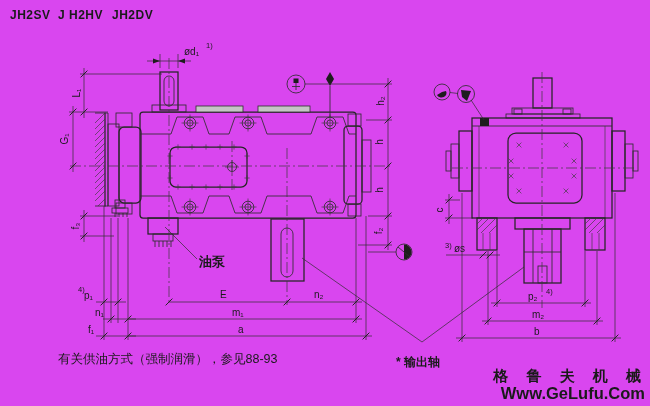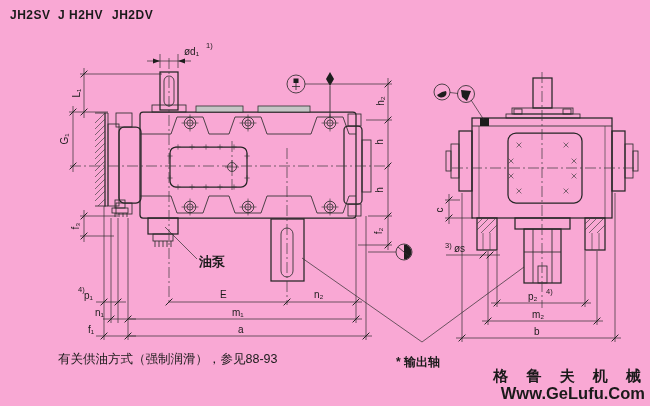--- a/index.html
+++ b/index.html
@@ -1,16 +1,16 @@
 <!DOCTYPE html>
 <html><head>
 <meta charset="utf-8">
 <style>
   html,body{margin:0;padding:0;background:#e8e8e8;}
-  #page{position:relative;width:650px;height:406px;background:#f9a8d4;overflow:hidden;
+  #page{position:relative;width:650px;height:406px;background:#d946ef;overflow:hidden;
         font-family:"Liberation Sans","DejaVu Sans",sans-serif;}
   svg{position:absolute;left:0;top:0;}
   .s1{stroke:#252525;stroke-width:1.25;fill:none;stroke-linecap:round;}
   .s2{stroke:#2e2e2e;stroke-width:0.85;fill:none;}
   .sd{stroke:#2e2e2e;stroke-width:0.7;fill:none;}
   .sh{stroke:#3a3a3a;stroke-width:0.65;fill:none;}
   .cl{stroke:#3a3a3a;stroke-width:0.7;fill:none;stroke-dasharray:11 3 2 3;}
   .fill-dark{fill:#1d1d1d;stroke:none;}
   .pad{fill:#c5c5c5;stroke:#2e2e2e;stroke-width:0.8;}
   text{fill:#1a1a1a;}

